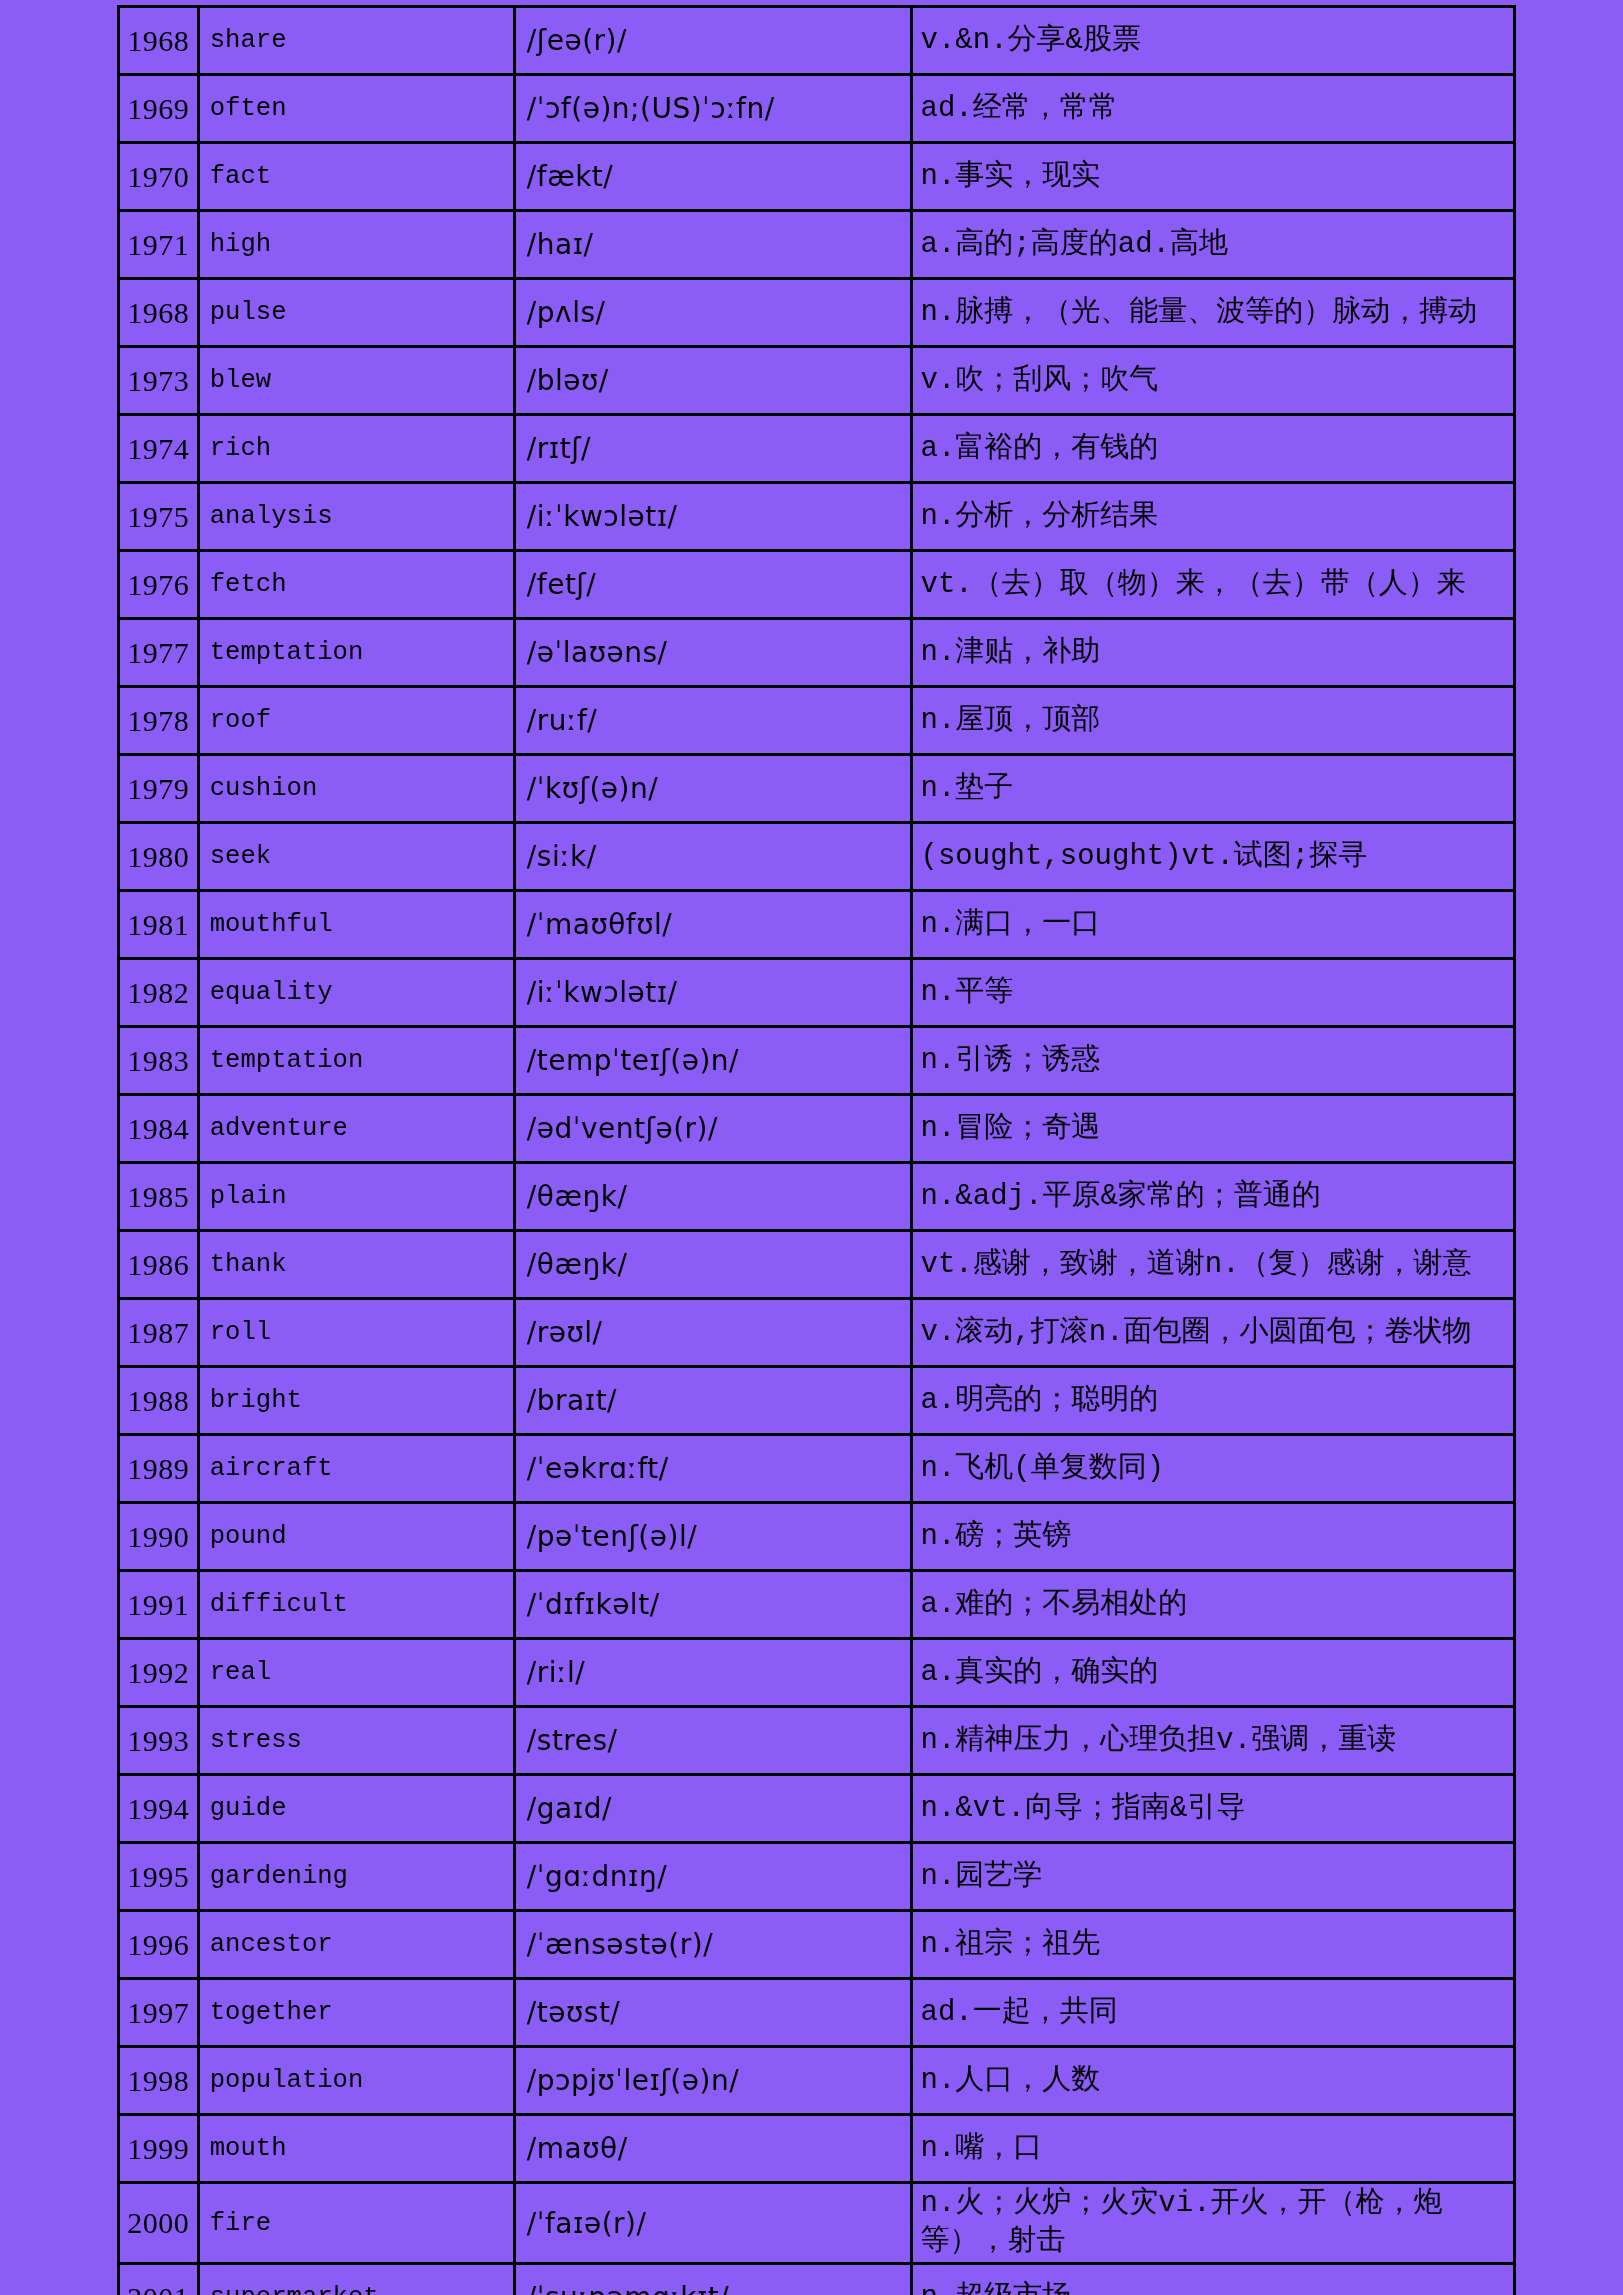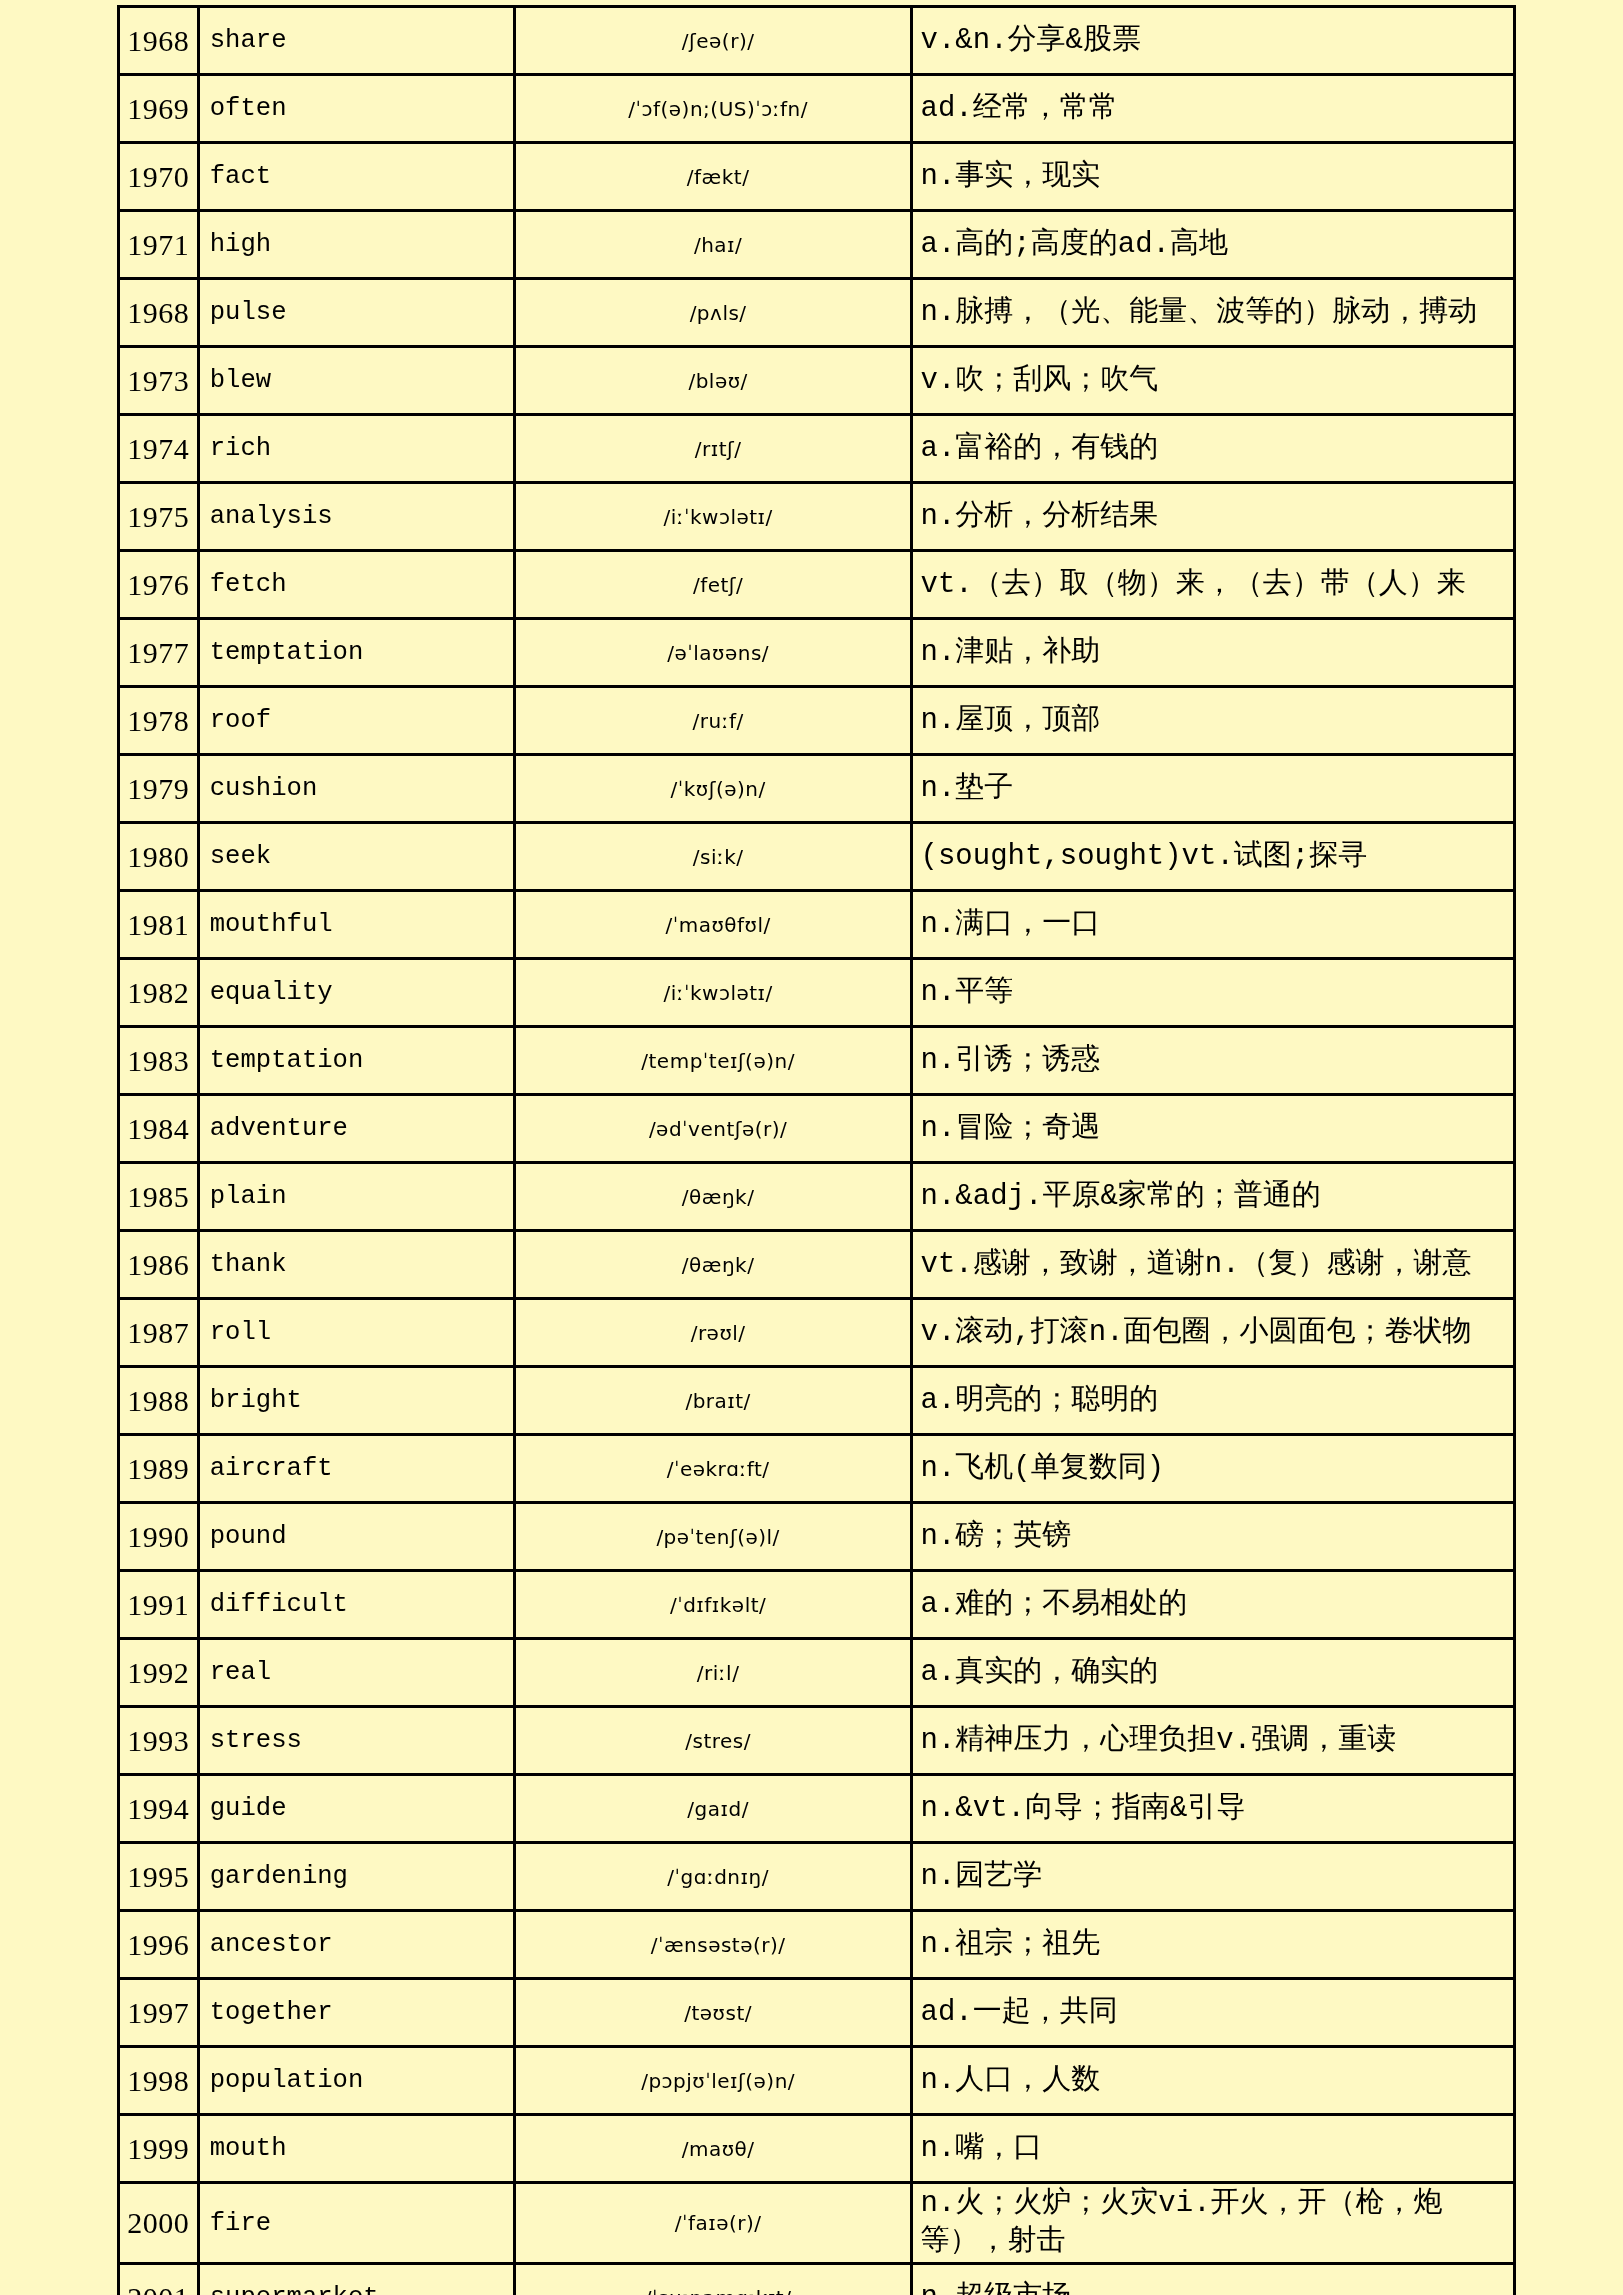--- a/index.html
+++ b/index.html
@@ -12,21 +12,21 @@
     height: 2295px;
     position: relative;
     font-family: "Liberation Serif", serif;
     color: #000000;
   }
   .page {
     position: absolute;
     left: 0; top: 0;
     width: 1623px;
     height: 2295px;
-    background: #fef9c3;
+    background: #8b5cf6;
   }
   table.vocab {
     position: absolute;
     left: 117px;
     top: 5.1px;
     border-collapse: collapse;
     table-layout: fixed;
     width: 1399px;
   }
   table.vocab td {
@@ -46,23 +46,22 @@
   td.word {
     width: 313px;
     padding-left: 10px;
     font-family: "Liberation Mono", monospace;
     font-size: 25.6px;
   }
   td.phon {
     width: 394px;
     padding-left: 11.2px;
     font-family: "DejaVu Sans", sans-serif;
-    font-size: 20px;
+    font-size: 28px;
     letter-spacing: 0.5px;
-    text-align: center;
   }
   td.def {
     width: 597px;
     padding-left: 7.2px;
     padding-right: 5.1px;
     font-family: Liberation Mono, monospace;
     font-size: 29px;
     line-height: 38px;
   }
 </style>

